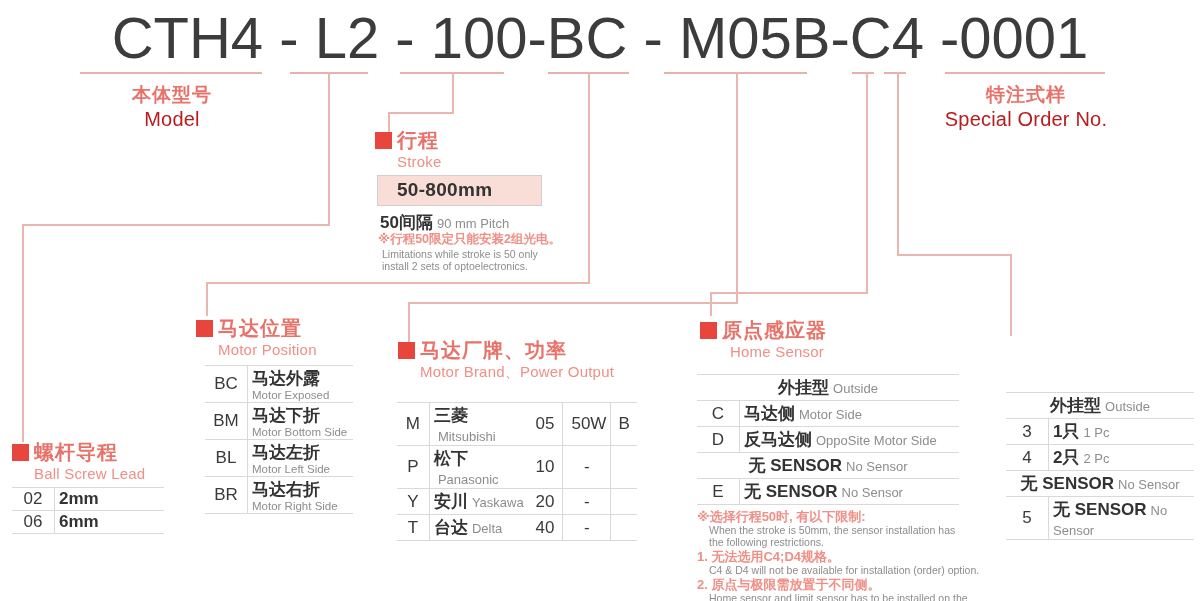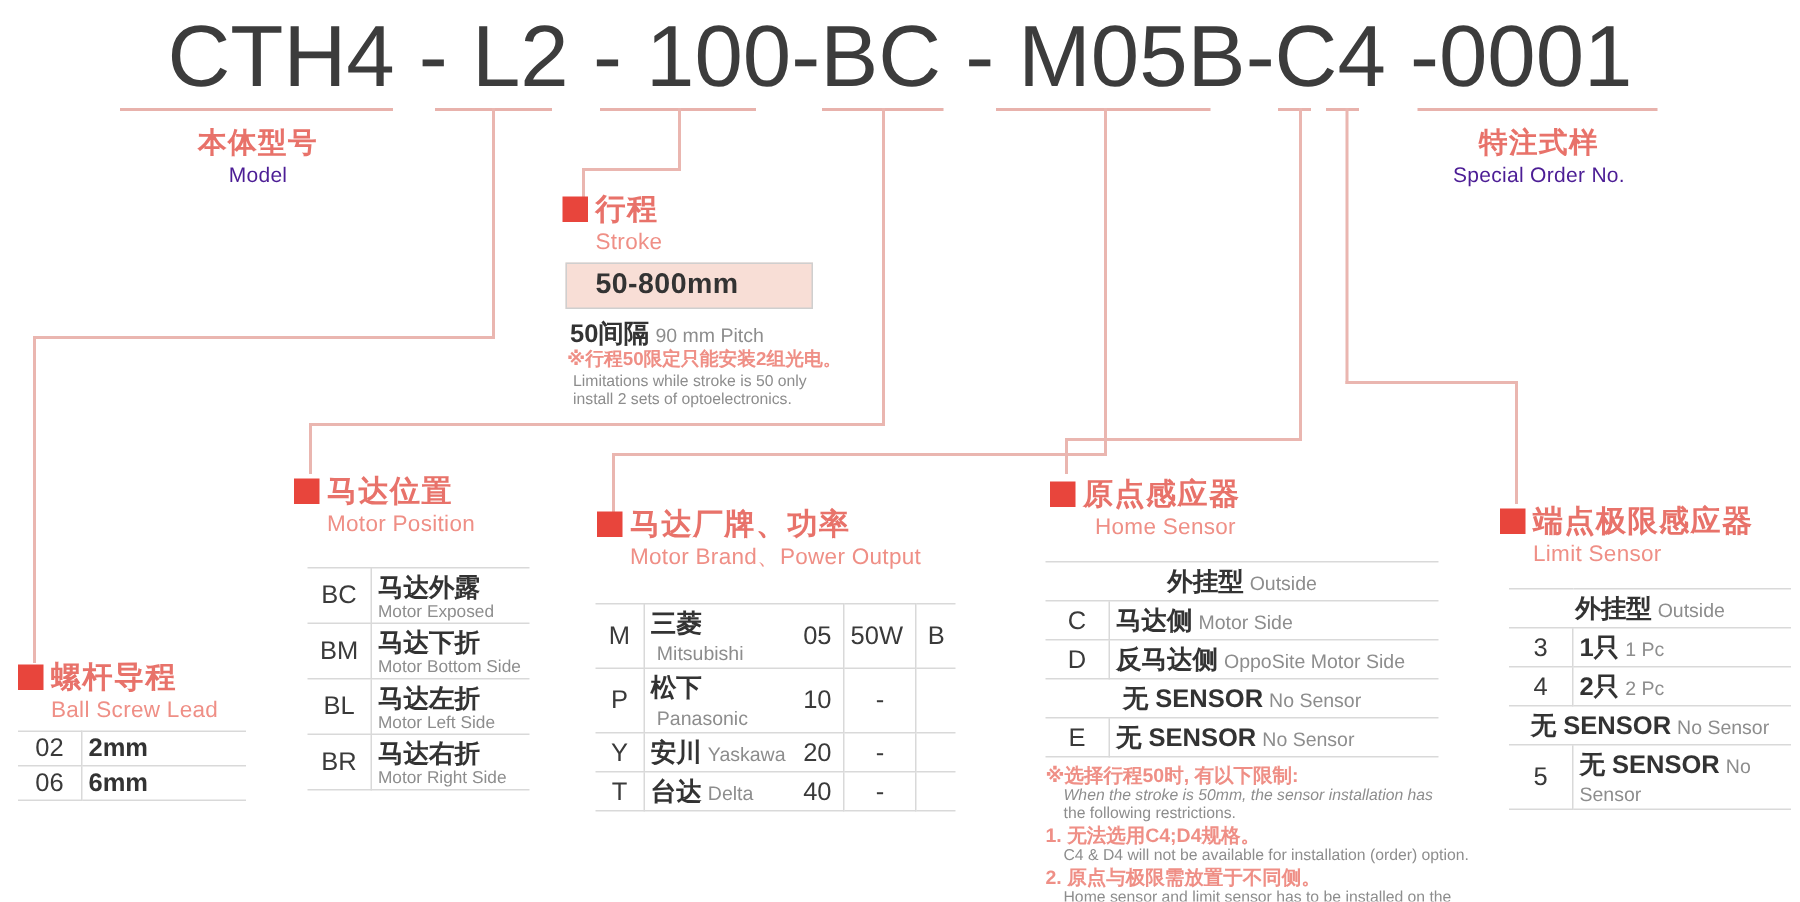--- a/index.html
+++ b/index.html
@@ -38,21 +38,21 @@
   }
   .cn{
     font-size:20px;font-weight:bold;color:#e8726a;
     letter-spacing:1px;line-height:21px;display:inline-block;
   }
   .en{
     font-size:15px;color:#ef8f86;line-height:19px;margin-top:1px;
     letter-spacing:.2px;
   }
   .plain-cn{font-size:19px;font-weight:bold;color:#e8726a;letter-spacing:1px;}
-  .plain-en{font-size:14px;color:#4c1d95;letter-spacing:.2px;}
+  .plain-en{font-size:20px;color:#b91c1c;letter-spacing:.2px;}
   .ctr{text-align:center;}
 
   
   table.opt{
     border-collapse:collapse;
     position:absolute;
     background:#fff;
     font-size:15px;
   }
   table.opt td{
@@ -167,21 +167,21 @@
       <td class="code">06</td>
       <td class="val"><span class="zh">6mm</span></td>
     </tr>
   </tbody>
     </table>
 
   <div class="sect" style="left:196px;top:318px;">
     <span class="sq"></span><span class="cn">马达位置</span>
     <div class="en" style="margin-left:22px;">Motor Position</div>
   </div>
-  <table class="opt" style="left:205px;top:378px;width:148px;">
+  <table class="opt" style="left:205px;top:365px;width:148px;">
     <tbody>
         <tr>
       <td class="code">BC</td>
       <td class="val">
         <span class="zh">马达外露</span>
         <span class="sub">Motor Exposed</span>
       </td>
     </tr>
     <tr>
       <td class="code">BM</td>
@@ -212,21 +212,21 @@
     <div class="en" style="margin-left:22px;">Motor Brand、Power Output</div>
   </div>
   <table class="opt" style="left:397px;top:402px;width:240px;">
     <tbody>
         <tr>
       <td class="code" style="width:20px;">M</td>
       <td class="val" style="width:116px;">
         <span class="zh">三菱</span><span class="inl">Mitsubishi</span>
       </td>
       <td class="code" style="width:22px;">05</td>
-      <td style="width:44px;text-align:left;font-size:17px;border-right:1px solid #d9d9d9;">50W</td>
+      <td style="width:44px;text-align:right;font-size:17px;border-right:1px solid #d9d9d9;">50W</td>
       <td class="code" style="width:24px;border-right:none;">B</td>
     </tr>
     <tr>
       <td class="code">P</td>
       <td class="val">
         <span class="zh">松下</span><span class="inl">Panasonic</span>
       </td>
       <td class="code">10</td>
       <td style="text-align:center;font-size:17px;border-right:1px solid #d9d9d9;">-</td>
       <td style="border-right:none;"></td>
@@ -283,33 +283,29 @@
     <tr>
       <td class="code">E</td>
       <td class="val">
         <span class="zh">无 SENSOR</span><span class="inl">No Sensor</span>
       </td>
     </tr>
   </tbody>
     </table>
   <div style="position:absolute;left:697px;top:510px;width:330px;">
     <div class="note-red" style="font-size:13px;">※选择行程50时, 有以下限制:</div>
-    <div class="note-gray" style="margin-left:12px;font-style:italic;">When the stroke is 50mm, the sensor installation has</div>
+    <div class="note-gray" style="margin-left:12px;">When the stroke is 50mm, the sensor installation has</div>
     <div class="note-gray" style="margin-left:12px;">the following restrictions.</div>
     <div class="note-red" style="font-size:13px;margin-top:2px;">1. 无法选用C4;D4规格。</div>
     <div class="note-gray" style="margin-left:12px;">C4 &amp; D4 will not be available for installation (order) option.</div>
     <div class="note-red" style="font-size:13px;margin-top:2px;">2. 原点与极限需放置于不同侧。</div>
     <div class="note-gray" style="margin-left:12px;">Home sensor and limit sensor has to be installed on the</div>
 
   </div>
 
-  <div class="sect" style="left:1000px;top:338px;">
-    <span class="sq"></span><span class="cn">端点极限感应器</span>
-    <div class="en" style="margin-left:22px;">Limit Sensor</div>
-  </div>
   <table class="opt" style="left:1006px;top:392px;width:188px;">
     <tbody>
         <tr>
       <td class="band" colspan="2">
         <span class="zh">外挂型</span><span class="inl">Outside</span>
       </td>
     </tr>
     <tr>
       <td class="code" style="width:20px;">3</td>
       <td class="val">

